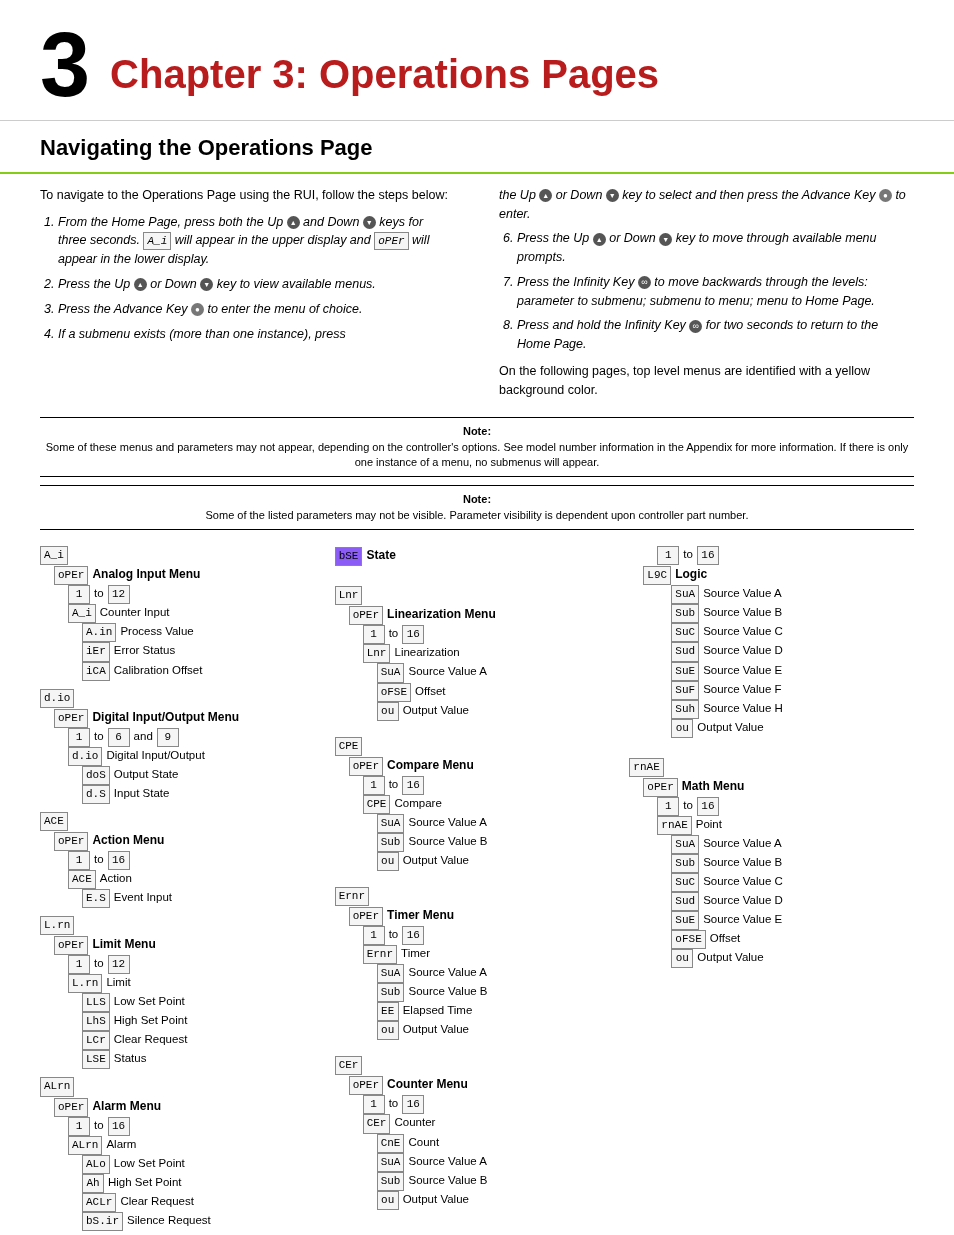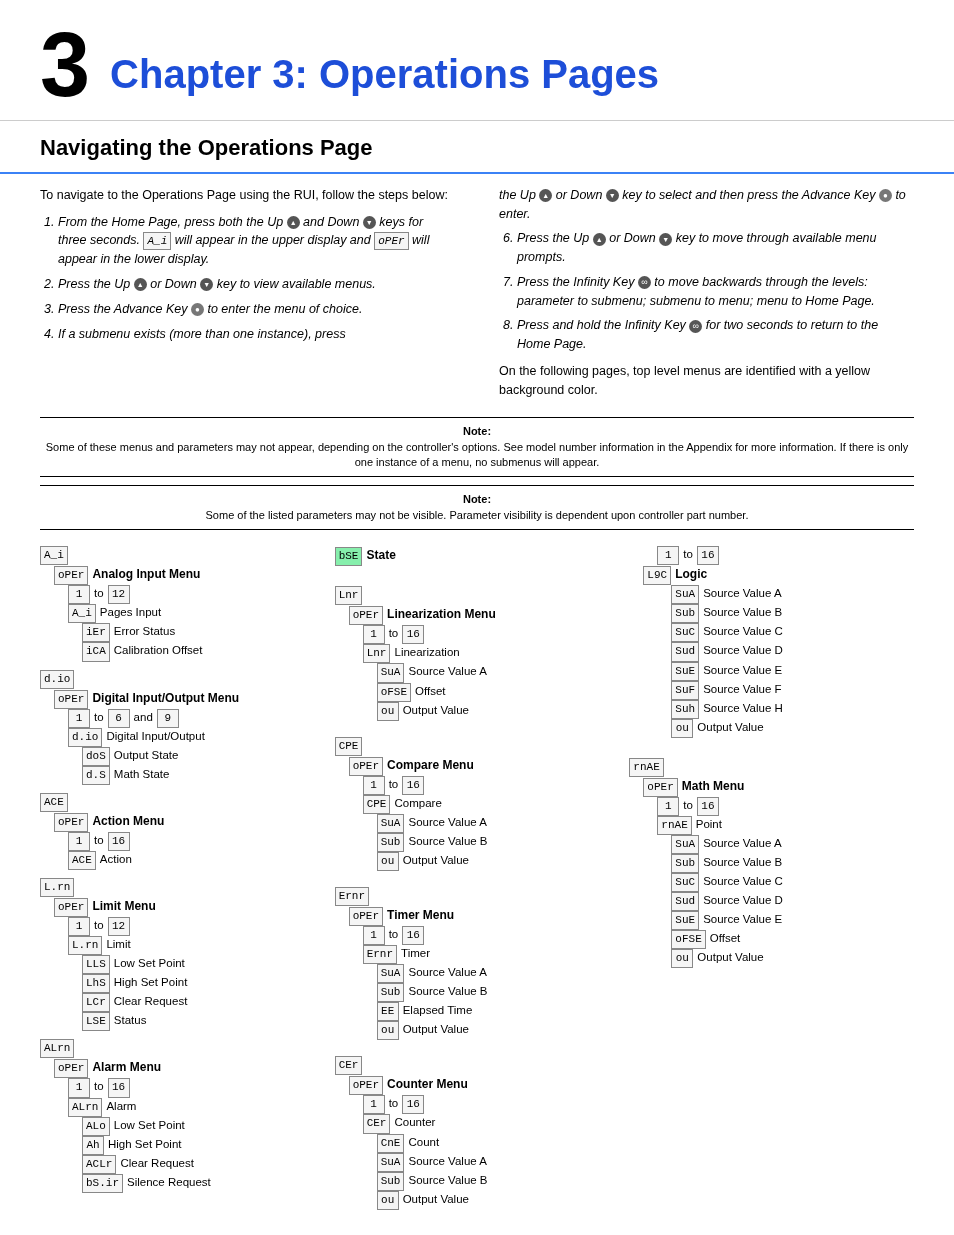--- a/index.html
+++ b/index.html
@@ -31,30 +31,30 @@
     }
     .chapter-number {
       font-size: 90px;
       font-weight: bold;
       line-height: 1;
       color: #000;
     }
     .chapter-title {
       font-size: 40px;
       font-weight: bold;
-      color: #1d4ed8;
+      color: #b91c1c;
       padding-bottom: 8px;
     }
 
     
     .section-heading {
       font-size: 22px;
       font-weight: bold;
       padding: 12px 40px 8px 40px;
-      border-bottom: 2px solid #3b82f6;
+      border-bottom: 2px solid #84cc16;
     }
 
     
     .body-content {
       padding: 12px 40px 10px 40px;
       display: flex;
       gap: 44px;
     }
     .body-col {
       flex: 1;
@@ -126,21 +126,21 @@
       font-size: 8px;
       text-align: center;
       line-height: 13px;
       vertical-align: middle;
     }
     .icon-up::before { content: '▲'; font-size: 7px; }
     .icon-down::before { content: '▼'; font-size: 7px; }
     .icon-advance { background: #777; }
     .icon-inf { background: #555; font-size: 9px; }
 
-    .highlight-yellow { background: #86efac; }
+    .highlight-yellow { background: #8b5cf6; }
   </style>
 </head>
 <body>
 
 <div class="page-container">
 
   <div class="chapter-header">
     <div class="chapter-number">3</div>
     <div class="chapter-title">Chapter 3: Operations Pages</div>
   </div>
@@ -185,21 +185,25 @@
         <div class="menu-item">
             <span class="disp">A_i</span>
           </div>
         <div class="menu-item indent1">
             <span class="disp">oPEr</span> 
             <span class="bold-label">Analog Input Menu</span>
           </div>
         <div class="menu-item indent2"><span class="disp">1</span> to <span class="disp">12</span></div>
         <div class="menu-item indent2">
             <span class="disp">A_i</span> 
-            <span>Pages Input</span>
+            <span>Counter Input</span>
+          </div>
+        <div class="menu-item indent3">
+            <span class="disp">A.in</span> 
+            <span>Process Value</span>
           </div>
         <div class="menu-item indent3">
             <span class="disp">iEr</span> 
             <span>Error Status</span>
           </div>
         <div class="menu-item indent3">
             <span class="disp">iCA</span> 
             <span>Calibration Offset</span>
           </div>
       </div>
@@ -216,37 +220,41 @@
         <div class="menu-item indent2">
             <span class="disp">d.io</span> 
             <span>Digital Input/Output</span>
           </div>
         <div class="menu-item indent3">
             <span class="disp">doS</span> 
             <span>Output State</span>
           </div>
         <div class="menu-item indent3">
             <span class="disp">d.S</span> 
-            <span>Math State</span>
+            <span>Input State</span>
           </div>
       </div>
 
       <div class="menu-group">
         <div class="menu-item">
             <span class="disp">ACE</span>
           </div>
         <div class="menu-item indent1">
             <span class="disp">oPEr</span> 
             <span class="bold-label">Action Menu</span>
           </div>
         <div class="menu-item indent2"><span class="disp">1</span> to <span class="disp">16</span></div>
         <div class="menu-item indent2">
             <span class="disp">ACE</span> 
             <span>Action</span>
           </div>
+        <div class="menu-item indent3">
+            <span class="disp">E.S</span> 
+            <span>Event Input</span>
+          </div>
       </div>
 
       <div class="menu-group">
         <div class="menu-item">
             <span class="disp">L.rn</span>
           </div>
         <div class="menu-item indent1">
             <span class="disp">oPEr</span> 
             <span class="bold-label">Limit Menu</span>
           </div>

